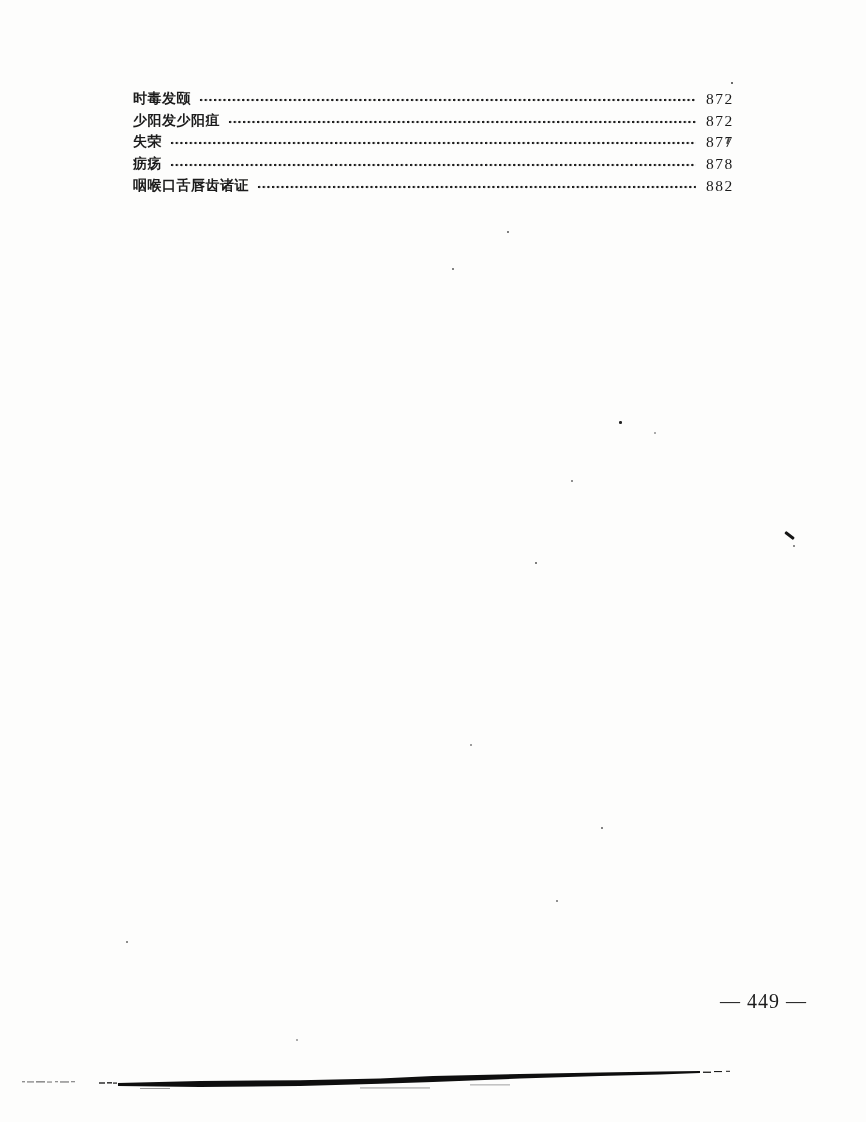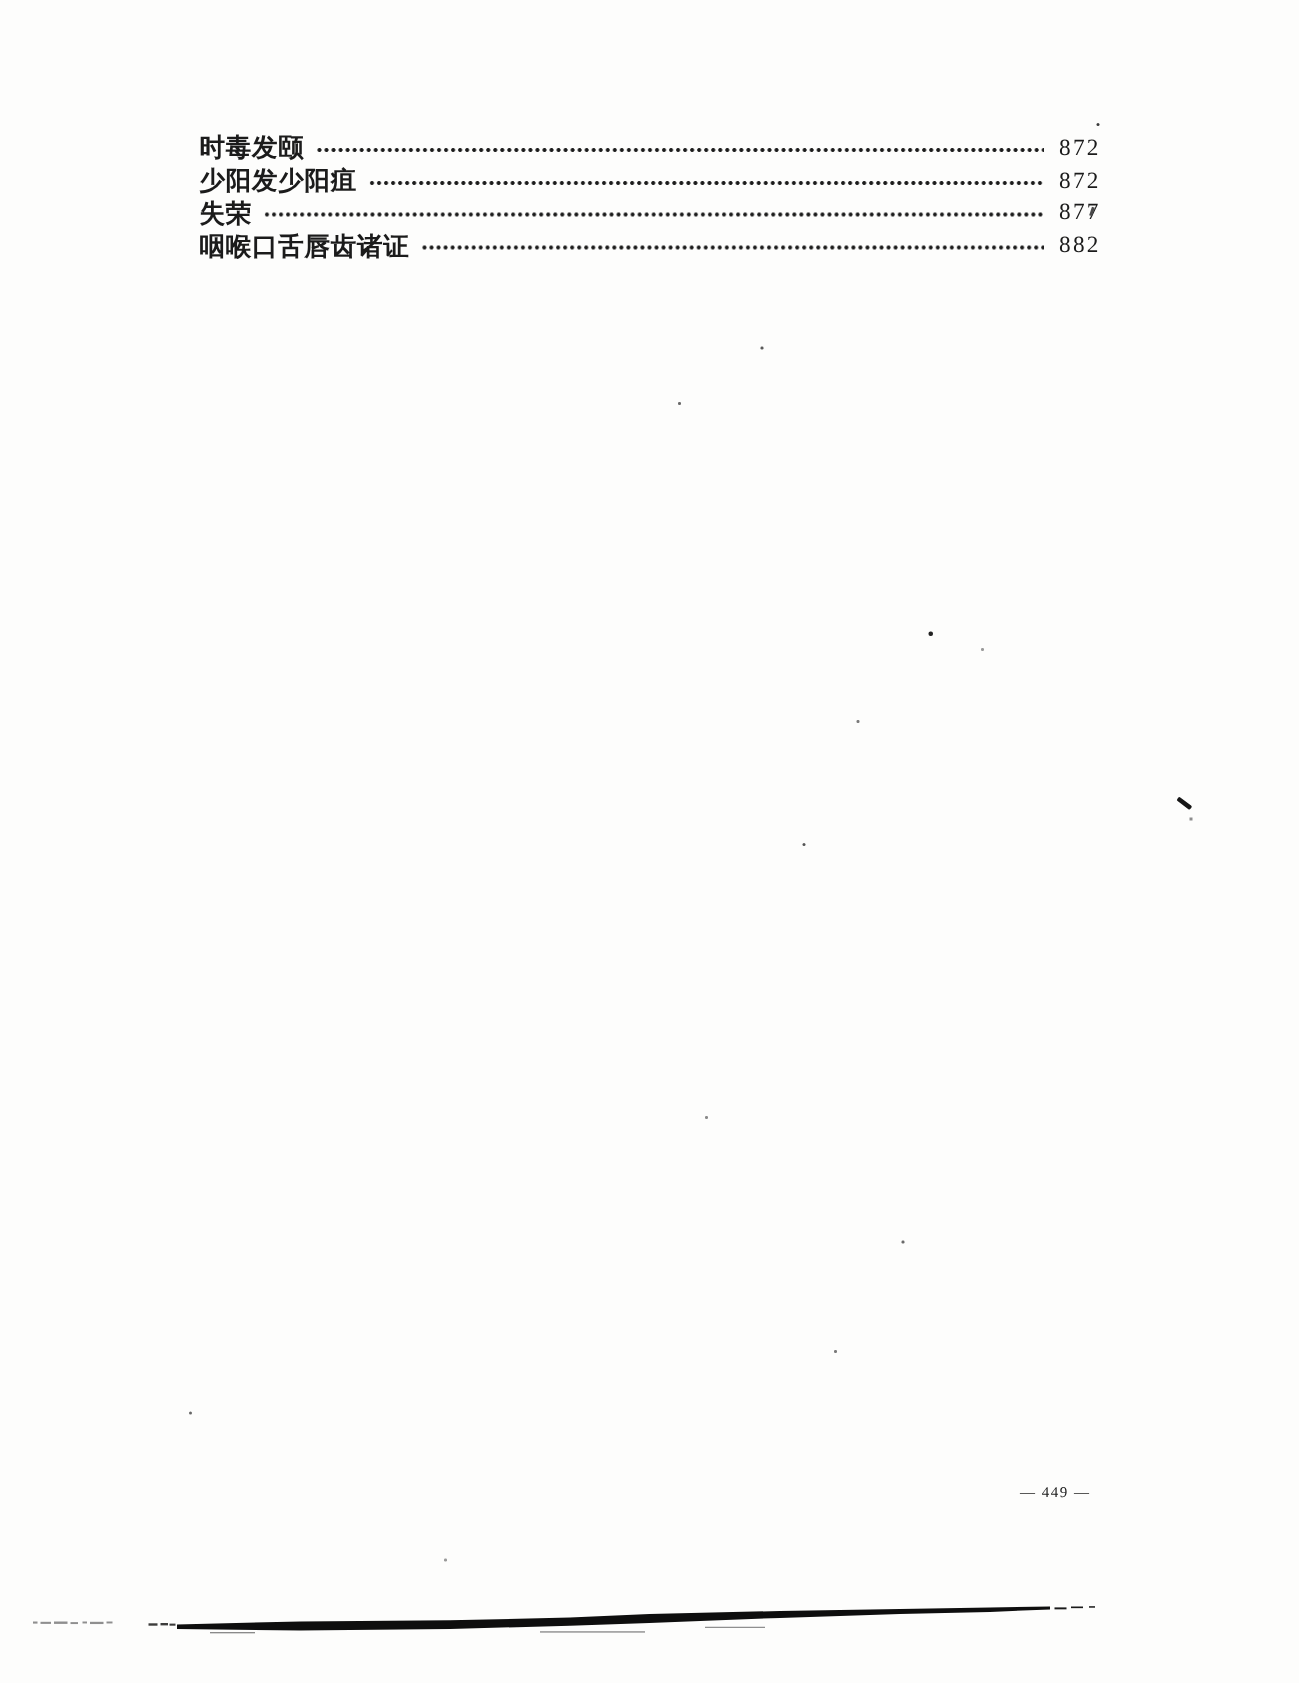--- a/index.html
+++ b/index.html
@@ -23,21 +23,21 @@
     left: 133px;
     top: 88px;
     width: 615px;
   }
   .toc-row {
     display: flex;
     align-items: center;
     height: 21.8px;
   }
   .toc-title {
-    font-size: 17px;
+    font-size: 14px;
     font-weight: 700;
     letter-spacing: 0.5px;
     white-space: nowrap;
     font-family: Liberation Mono, monospace;
   }
   .leader {
     flex: 1;
     height: 12px;
     margin: 2px 10px 0 8px;
     background-image: radial-gradient(circle at 2px 6px, #1b1b1b 1.05px, rgba(0,0,0,0) 1.6px);
@@ -49,26 +49,26 @@
     text-align: left;
     font-family: "Liberation Serif", "DejaVu Serif", serif;
     font-size: 15.5px;
     font-weight: 400;
     letter-spacing: 1.5px;
     white-space: nowrap;
   }
   
   .folio {
     position: absolute;
-    left: 680px;
+    left: 720px;
     top: 990px;
     width: 80px;
-    text-align: left;
+    text-align: right;
     font-family: "Liberation Serif", "DejaVu Serif", serif;
-    font-size: 10px;
+    font-size: 20px;
     letter-spacing: 1px;
     white-space: nowrap;
   }
   
   .speck {
     position: absolute;
     border-radius: 50%;
   }
   .stray-stroke {
     position: absolute;
@@ -122,20 +122,25 @@
       <span class="toc-page">872</span>
     </div>
 
 
     <div class="toc-row">
       <span class="toc-title">失荣</span>
       <span class="leader"></span>
       <span class="toc-page">877</span>
     </div>
 
+    <div class="toc-row">
+      <span class="toc-title">疬疡</span>
+      <span class="leader"></span>
+      <span class="toc-page">878</span>
+    </div>
 
     <div class="toc-row">
       <span class="toc-title">咽喉口舌唇齿诸证</span>
       <span class="leader"></span>
       <span class="toc-page">882</span>
     </div>
 
   </div>
 
   <div class="folio">— 449 —</div>

